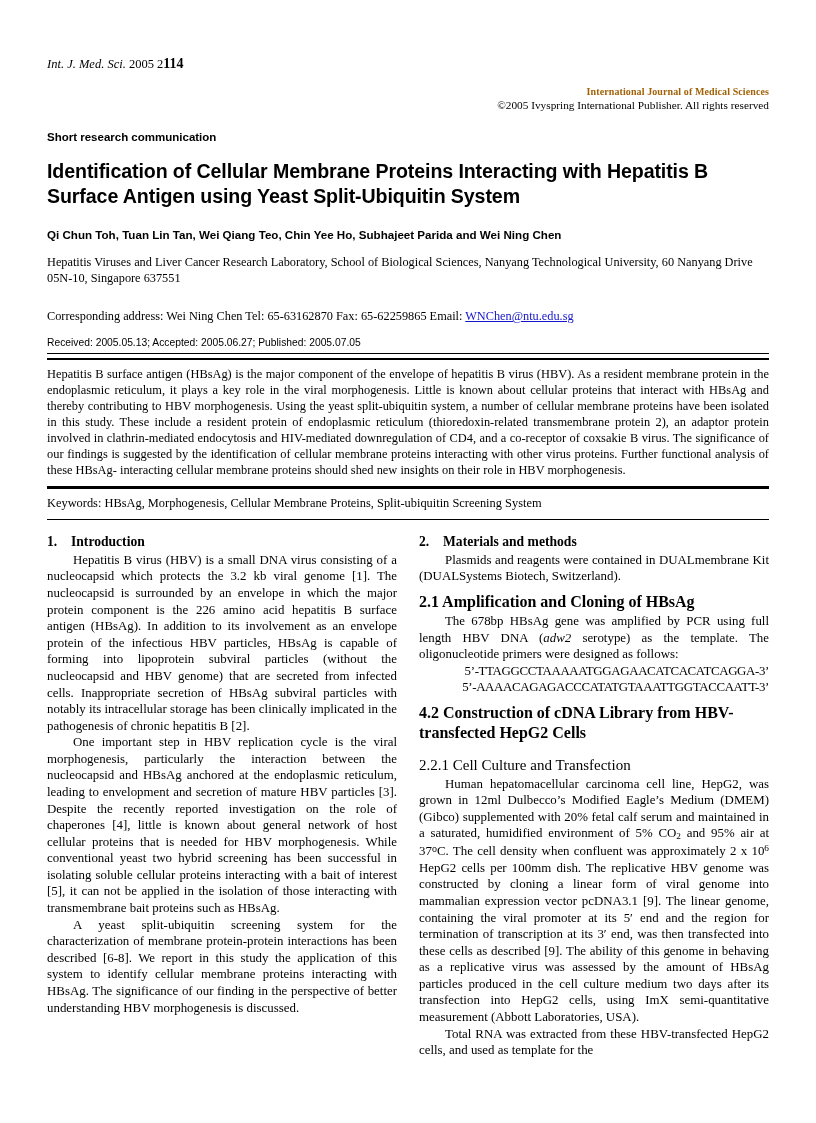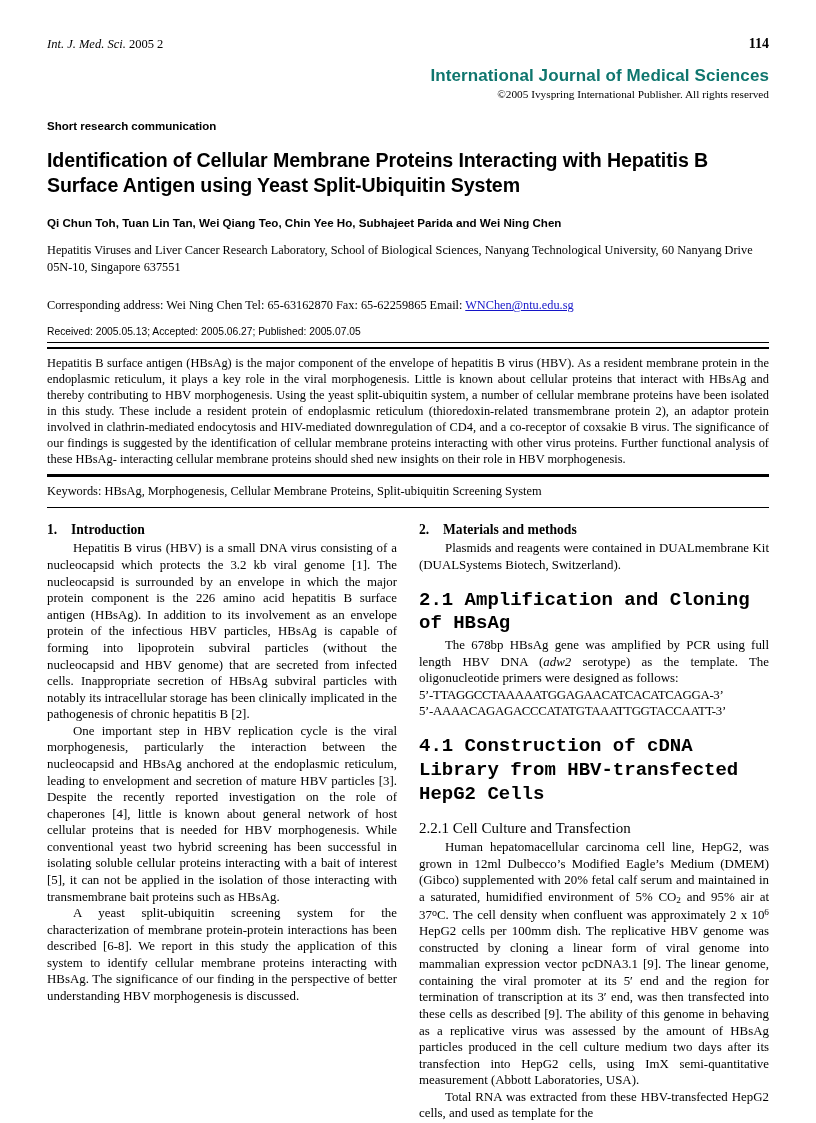--- a/index.html
+++ b/index.html
@@ -19,22 +19,22 @@
     background: #ffffff;
     box-sizing: border-box;
     padding: 36px 47px 0 47px;
     overflow: hidden;
   }
 
   
   .runhead {
     display: flex;
     align-items: baseline;
-    justify-content: space-between;
     height: 18px;
+    margin-top: 20px;
   }
   .runhead-left {
     font-family: "Liberation Serif", serif;
     font-style: italic;
     font-size: 12.5px;
   }
   .runhead-left .nonital {
     font-style: normal;
   }
   .runhead-right {
@@ -43,24 +43,24 @@
     font-size: 14px;
   }
 
   
   .masthead {
     text-align: right;
     margin-top: 12px;
     line-height: 1.22;
   }
   .journal-name {
-    font-family: Liberation Sans, sans-serif;
-    font-weight: bold;
-    font-size: 17px;
-    color: #0f766e;
+    font-family: Liberation Serif, serif;
+    font-weight: bold;
+    font-size: 10px;
+    color: #a16207;
     letter-spacing: .1px;
   }
   .masthead-line {
     font-family: "Liberation Serif", serif;
     font-size: 11.3px;
     color: #000;
     margin-top: 1px;
   }
   .masthead-line a,
   .masthead-link {
@@ -166,45 +166,45 @@
     font-size: 13.6px;
     margin: 0 0 2px 0;
     display: flex;
   }
   .sec-h1 .num {
     display: inline-block;
     width: 24px;
     flex: 0 0 24px;
   }
   .sec-h2 {
-    font-family: Liberation Mono, monospace;
-    font-weight: bold;
-    font-size: 19px;
-    margin: 15px 0 1px 0;
+    font-family: Liberation Serif, serif;
+    font-weight: bold;
+    font-size: 16px;
+    margin: 7px 0 1px 0;
     line-height: 1.25;
   }
   .sec-h3 {
     font-family: Liberation Serif, serif;
     font-size: 15px;
     margin: 13px 0 1px 0;
     line-height: 1.25;
   }
   p.para {
     font-family: "Liberation Serif", serif;
     font-size: 12.9px;
     line-height: 1.285;
     text-align: justify;
     text-indent: 26px;
     margin: 0;
   }
   p.seq {
     font-family: "Liberation Serif", serif;
     font-size: 12.9px;
     line-height: 1.285;
-    text-align: left;
+    text-align: right;
     text-indent: 0;
     margin: 0;
     white-space: nowrap;
     letter-spacing: -0.35px;
   }
   .ital { font-style: italic; }
   sub { font-size: .72em; vertical-align: -0.2em; }
   sup { font-size: .72em; vertical-align: 0.42em; }
   .degc { font-size: .78em; vertical-align: 0.28em; }
 </style>
@@ -264,20 +264,20 @@
           <span class="num">2.</span>
           <span>Materials and methods</span>
         </div>
       <p class="para">Plasmids and reagents were contained in DUALmembrane Kit (DUALSystems Biotech, Switzerland).</p>
 
       <div class="sec-h2">2.1 Amplification and Cloning of HBsAg</div>
       <p class="para"><span>The 678bp HBsAg gene was amplified by PCR using full length HBV DNA (</span><span class="ital">adw2</span><span> serotype) as the template. The oligonucleotide primers were designed as follows:</span></p>
       <p class="seq">5’-TTAGGCCTAAAAATGGAGAACATCACATCAGGA-3’</p>
       <p class="seq">5’-AAAACAGAGACCCATATGTAAATTGGTACCAATT-3’</p>
 
-      <div class="sec-h2">4.1 Construction of cDNA Library from HBV-transfected HepG2 Cells</div>
+      <div class="sec-h2">4.2 Construction of cDNA Library from HBV-transfected HepG2 Cells</div>
       <div class="sec-h3">2.2.1 Cell Culture and Transfection</div>
       <p class="para"><span>Human hepatomacellular carcinoma cell line, HepG2, was grown in 12ml Dulbecco’s Modified Eagle’s Medium (DMEM) (Gibco) supplemented with 20% fetal calf serum and maintained in a saturated, humidified environment of 5% CO</span><sub>2</sub><span> and 95% air at 37</span><span class="degc">o</span><span>C. The cell density when confluent was approximately 2 x 10</span><sup>6</sup><span> HepG2 cells per 100mm dish. The replicative HBV genome was constructed by cloning a linear form of viral genome into mammalian expression vector pcDNA3.1 [9]. The linear genome, containing the viral promoter at its 5′ end and the region for termination of transcription at its 3′ end, was then transfected into these cells as described [9]. The ability of this genome in behaving as a replicative virus was assessed by the amount of HBsAg particles produced in the cell culture medium two days after its transfection into HepG2 cells, using ImX semi-quantitative measurement (Abbott Laboratories, USA).</span></p>
       <p class="para">Total RNA was extracted from these HBV-transfected HepG2 cells, and used as template for the</p>
     </div>
 
   </div>
 </div>
 
 </body></html>

